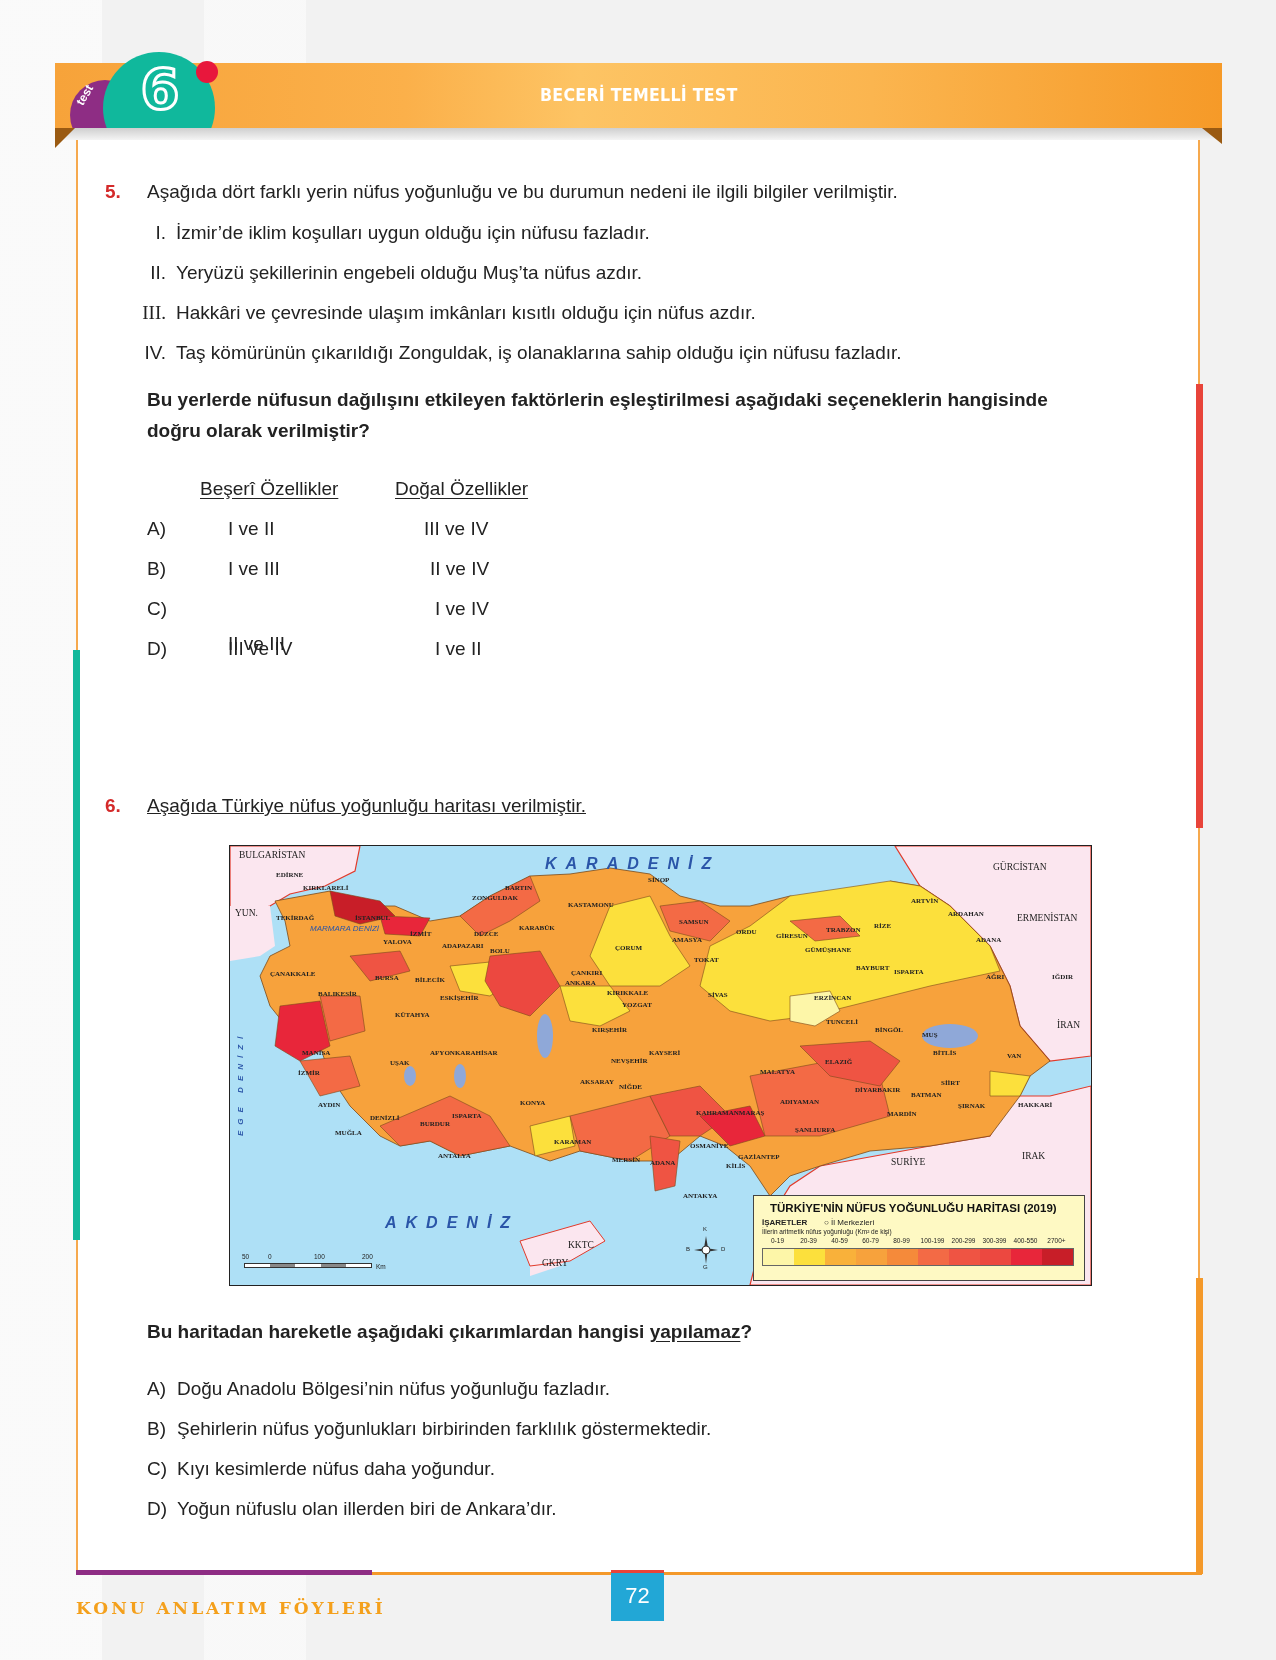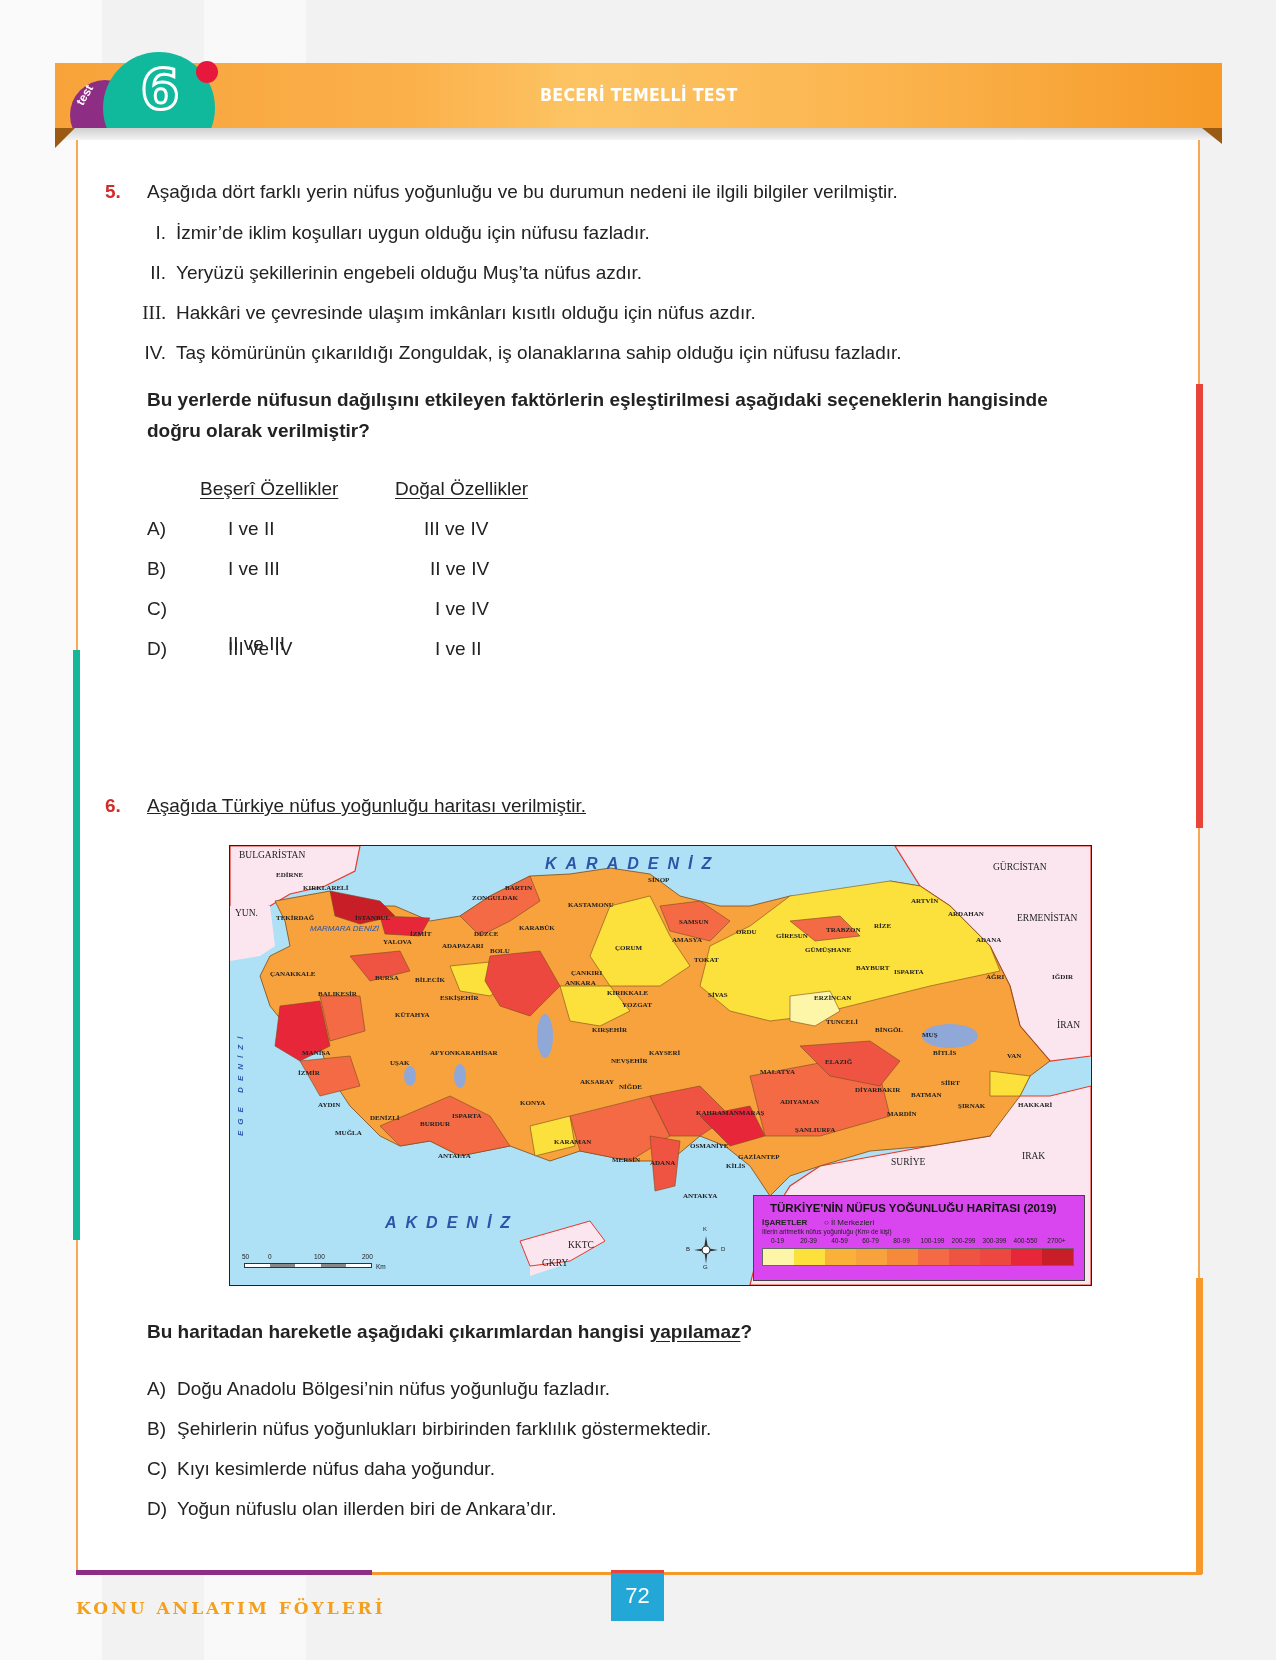--- a/index.html
+++ b/index.html
@@ -38,21 +38,21 @@
   .badge-dot{position:absolute;left:196px;top:61px;width:22px;height:22px;border-radius:50%;background:#e8173c;}
 
   .q-num{position:absolute;color:#d42a2a;font-weight:bold;font-size:19px;}
   .txt{position:absolute;font-size:19px;color:#222;white-space:nowrap;}
   .bold{font-weight:bold;}
   .u{text-decoration:underline;text-underline-offset:3px;}
   .roman{position:absolute;font-size:19px;text-align:right;width:30px;}
 
   .map{position:absolute;left:229px;top:845px;width:861px;height:439px;border:1.5px solid #222;
     background:#aee0f6;overflow:hidden;}
-  .legend-box{position:absolute;left:523px;top:349px;width:330px;height:84px;background:#d946ef;border:1px solid #444;}
+  .legend-box{position:absolute;left:523px;top:349px;width:330px;height:84px;background:#fef9c3;border:1px solid #444;}
   .lg-title{position:absolute;left:16px;top:6px;font-weight:bold;font-size:11.5px;color:#111;}
   .lg-small{position:absolute;font-size:8px;color:#222;}
   .lg-swatches{position:absolute;left:8px;top:52px;display:flex;border:1px solid #666;}
   .lg-sw{width:31px;height:16px;}
   .lg-lbls{position:absolute;left:8px;top:41px;display:flex;}
   .lg-lbl{width:31px;text-align:center;font-size:6.5px;color:#222;}
   .mlabel{position:absolute;font-family:"Liberation Serif",serif;font-size:7px;color:#222;font-weight:bold;white-space:nowrap;}
   .clabel{position:absolute;font-family:"Liberation Serif",serif;font-size:9.5px;color:#222;white-space:nowrap;}
   .sea{position:absolute;font-style:italic;font-weight:bold;color:#2a55a8;font-size:16px;letter-spacing:9px;white-space:nowrap;}
 

